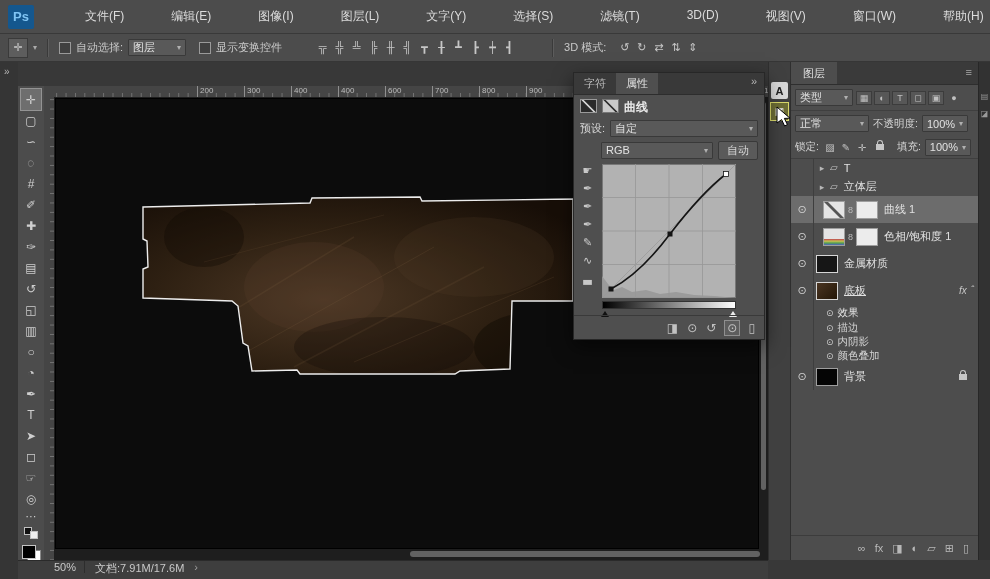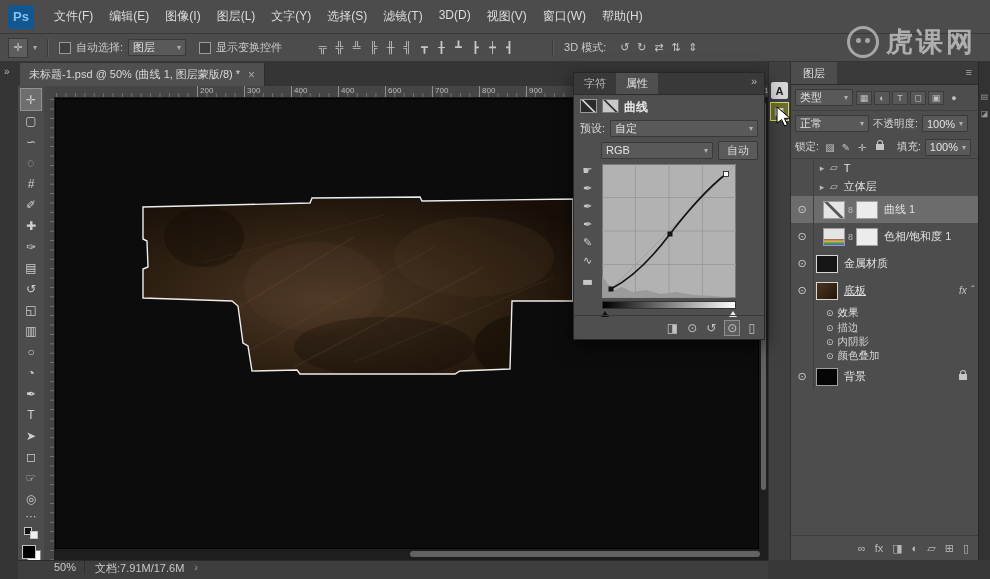--- a/index.html
+++ b/index.html
@@ -4,21 +4,21 @@
 <style>
   html,body{margin:0;padding:0;background:#222;}
   .app{position:relative;width:990px;height:579px;background:#383838;overflow:hidden;
        font-family:"Liberation Sans","DejaVu Sans",sans-serif;color:#d6d6d6;font-size:12px;
        -webkit-user-select:none;user-select:none;}
   
   .menubar{position:absolute;left:0;top:0;right:0;height:33px;background:#4c4c4c;
            border-bottom:1px solid #393939;display:flex;align-items:center;padding-left:8px;gap:2px;}
   .ps-logo{width:26px;height:24px;background:#14578e;color:#7fc4f4;font-weight:bold;font-size:13px;
            display:flex;align-items:center;justify-content:center;border-radius:2px;margin-right:10px;flex:none;}
-  .menu-item{padding:4px 8px;font-size:12px;color:#dcdcdc;white-space:nowrap;}
+  .menu-item{padding:4px 8px;font-size:12px;color:#dcdcdc;white-space:nowrap;margin-left:31px;}
   
   .optionsbar{position:absolute;left:0;top:34px;right:0;height:27px;background:#4c4c4c;
               border-bottom:1px solid #363636;display:flex;align-items:center;font-size:11px;color:#c9c9c9;padding-left:8px;gap:5px;}
   .opt-tool{width:18px;height:18px;background:#5d5d5d;border:1px solid #3a3a3a;display:flex;align-items:center;justify-content:center;font-size:11px;}
   .tiny-arr{font-size:8px;color:#aaa;}
   .vsep{width:1px;height:18px;background:#3a3a3a;border-right:1px solid #5c5c5c;margin:0 5px;flex:none;}
   .cb{width:10px;height:10px;border:1px solid #9a9a9a;background:#404040;display:inline-block;flex:none;}
   .opt-label{white-space:nowrap;}
   .select{display:inline-flex;align-items:center;justify-content:space-between;background:#595959;
           border:1px solid #393939;border-radius:1px;padding:1px 4px;font-size:11px;color:#e2e2e2;height:17px;box-sizing:border-box;}
@@ -214,26 +214,20 @@
     <div class="mode-group">
 
     <span class="opt-ico">↺</span>
         <span class="opt-ico">↻</span>
         <span class="opt-ico">⇄</span>
         <span class="opt-ico">⇅</span>
         <span class="opt-ico">⇕</span>
       </div>
   </div>
 
-  <div class="tabbar">
-    <div class="doc-tab">
-      <span>未标题-1.psd @ 50% (曲线 1, 图层蒙版/8) *</span>
-      <span class="tclose">×</span>
-    </div>
-  </div>
   <div class="left-gutter">
     <span class="gchev">»</span>
   </div>
 
   <div class="toolbar">
     <div class="tools">
 
     <span class="tool">✛</span>
         <span class="tool">▢</span>
         <span class="tool">∽</span>
@@ -542,21 +536,14 @@
         <span class="lb-ico">▯</span>
       </div>
   </div>
 
   <div class="redge">
 
   <span class="re-ico">▤</span>
       <span class="re-ico">◪</span>
     </div>
 
-  <div class="watermark">
-    <span class="wm-logo">
-        <span class="e1"></span>
-        <span class="e2"></span>
-      </span>
-    <span class="wm-text">虎课网</span>
-  </div>
 
 </div>
 
 </body></html>

